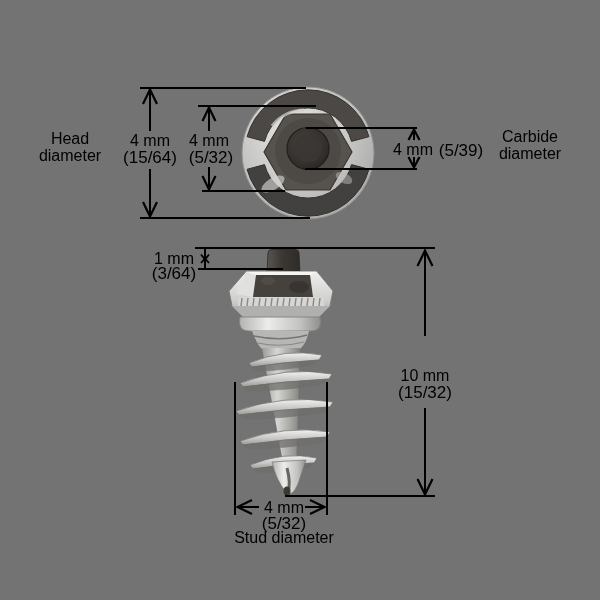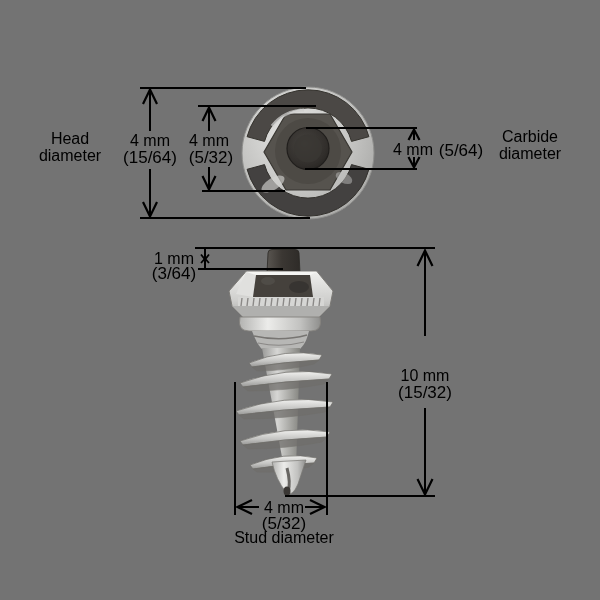--- a/index.html
+++ b/index.html
@@ -155,21 +155,21 @@
   </svg>
 
   <div class="lbl" style="left:26px;top:130px;width:88px;">Head diameter</div>
   <div class="lbl" style="left:122px;top:132px;width:56px;">4 mm</div>
   <div class="lbl frac" style="left:117px;top:150px;width:66px;">(15/64)</div>
 
   <div class="lbl" style="left:181px;top:132px;width:56px;">4 mm</div>
   <div class="lbl frac" style="left:183px;top:150px;width:56px;">(5/32)</div>
 
   <div class="lbl" style="left:386px;top:141px;width:54px;">4 mm</div>
-  <div class="lbl frac" style="left:434px;top:143px;width:54px;">(5/64)</div>
+  <div class="lbl frac" style="left:434px;top:143px;width:54px;">(5/39)</div>
   <div class="lbl" style="left:487px;top:128px;width:86px;">Carbide diameter</div>
 
   <div class="lbl" style="left:151px;top:250px;width:46px;">1 mm</div>
   <div class="lbl frac" style="left:149px;top:266px;width:50px;">(3/64)</div>
 
   <div class="lbl" style="left:397px;top:367px;width:56px;">10 mm</div>
   <div class="lbl frac" style="left:393px;top:385px;width:64px;">(15/32)</div>
 
   <div class="lbl" style="left:256px;top:499px;width:56px;">4 mm</div>
   <div class="lbl frac" style="left:256px;top:516px;width:56px;">(5/32)</div>

